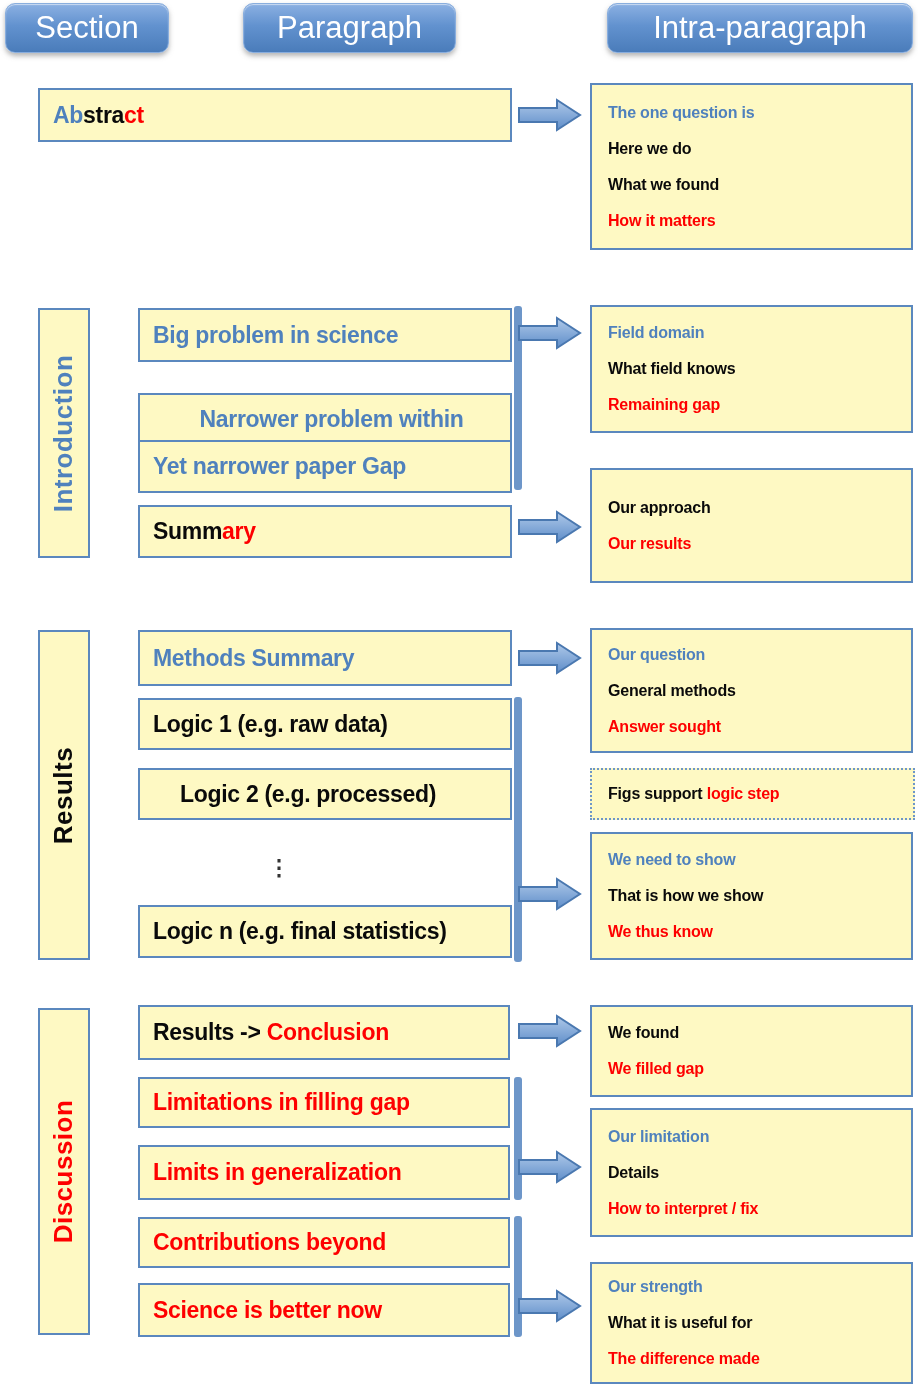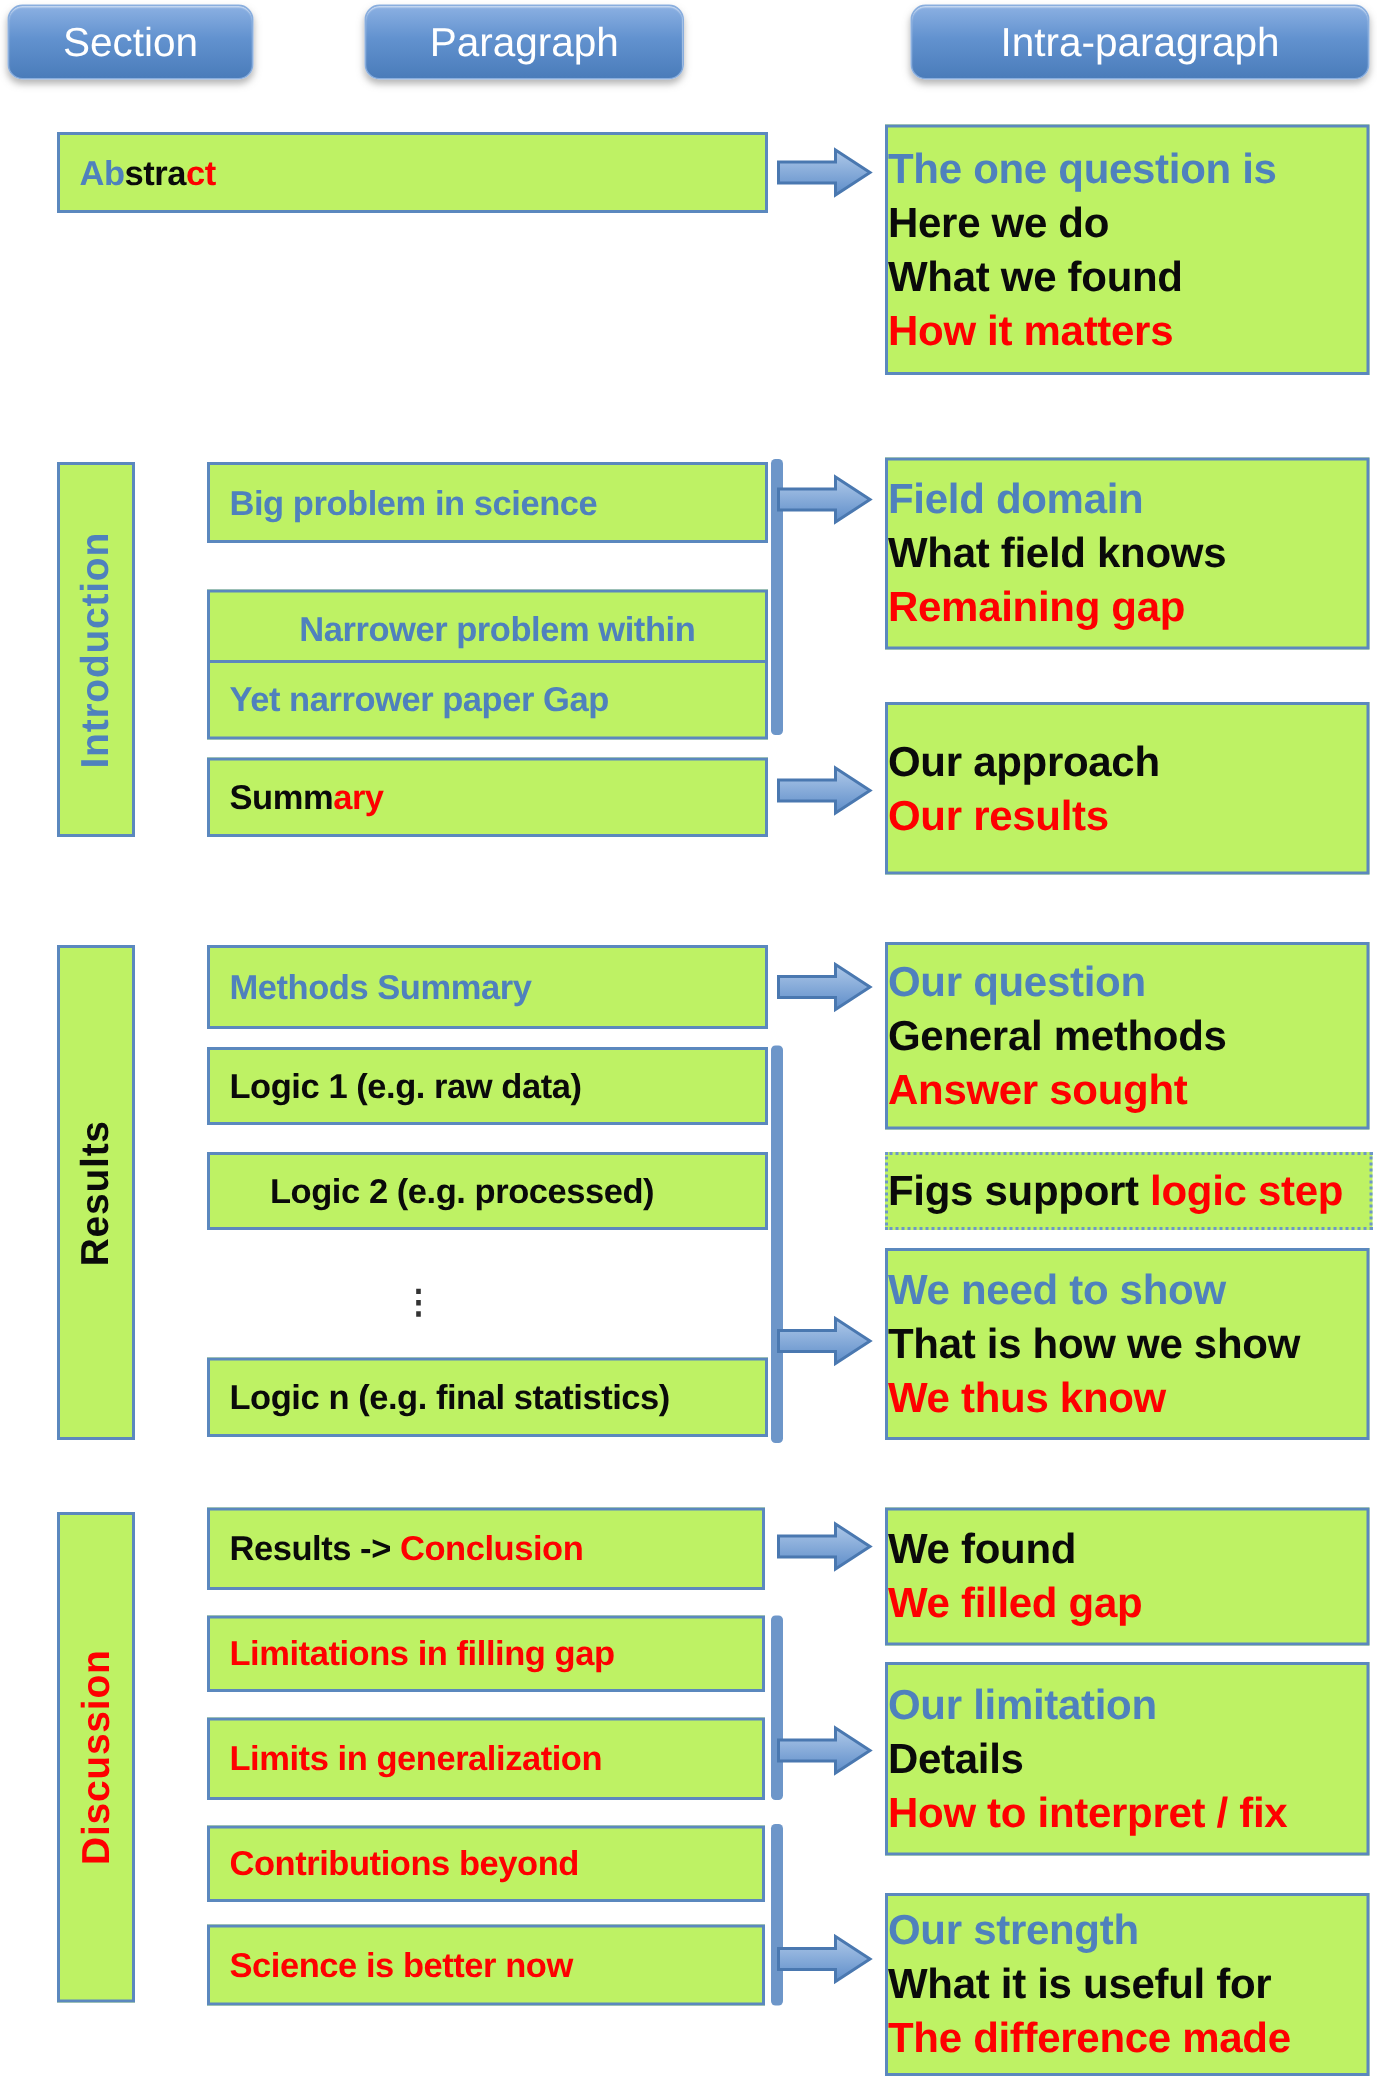--- a/index.html
+++ b/index.html
@@ -5,31 +5,31 @@
   html,body{margin:0;padding:0;background:#fff;}
   .canvas{position:relative;width:918px;height:1386px;background:#fff;overflow:hidden;
           font-family:"Liberation Sans",sans-serif;}
 
   
   .hbtn{position:absolute;border-radius:10px;
         background:linear-gradient(180deg,#8bb0e2 0%,#6292cf 45%,#4a7cba 100%);
         border:1px solid #89aede;
         box-shadow:0 3px 5px rgba(110,110,110,.5), inset 0 1px 1px rgba(255,255,255,.55);
         display:flex;align-items:center;justify-content:center;
-        color:#fff;font-size:27px;}
+        color:#fff;font-size:31px;}
   #btn-section{left:5px;top:3px;width:162px;height:48px;}
   #btn-paragraph{left:243px;top:3px;width:211px;height:48px;}
   #btn-intra{left:607px;top:3px;width:304px;height:48px;}
 
   
-  .pbox,.ibox,.slabel{box-sizing:border-box;position:absolute;background:#bef264;border:2px solid #5B88BE;}
+  .pbox,.ibox,.slabel{box-sizing:border-box;position:absolute;background:#fef9c3;border:2px solid #5B88BE;}
   .pbox{display:flex;align-items:center;padding-left:13px;font-weight:bold;font-size:23px;
         letter-spacing:-0.3px;white-space:nowrap;}
-  .ibox{display:flex;flex-direction:column;justify-content:center;
-        font-weight:bold;font-size:28px;letter-spacing:-0.2px;}
+  .ibox{display:flex;flex-direction:column;justify-content:center;padding-left:16px;
+        font-weight:bold;font-size:16px;letter-spacing:-0.2px;}
   .ibox .line{line-height:36px;white-space:nowrap;}
   .dotted{border:2px dotted #6D96C9;}
   .seg{white-space:pre;}
 
   
   .slabel{display:flex;align-items:center;justify-content:center;}
   .rot{transform:rotate(-90deg);white-space:nowrap;font-weight:bold;font-size:26px;letter-spacing:.5px;}
 
   
   .blue{color:#4F81BD;} .red{color:#FE0000;} .black{color:#0a0a0a;}

